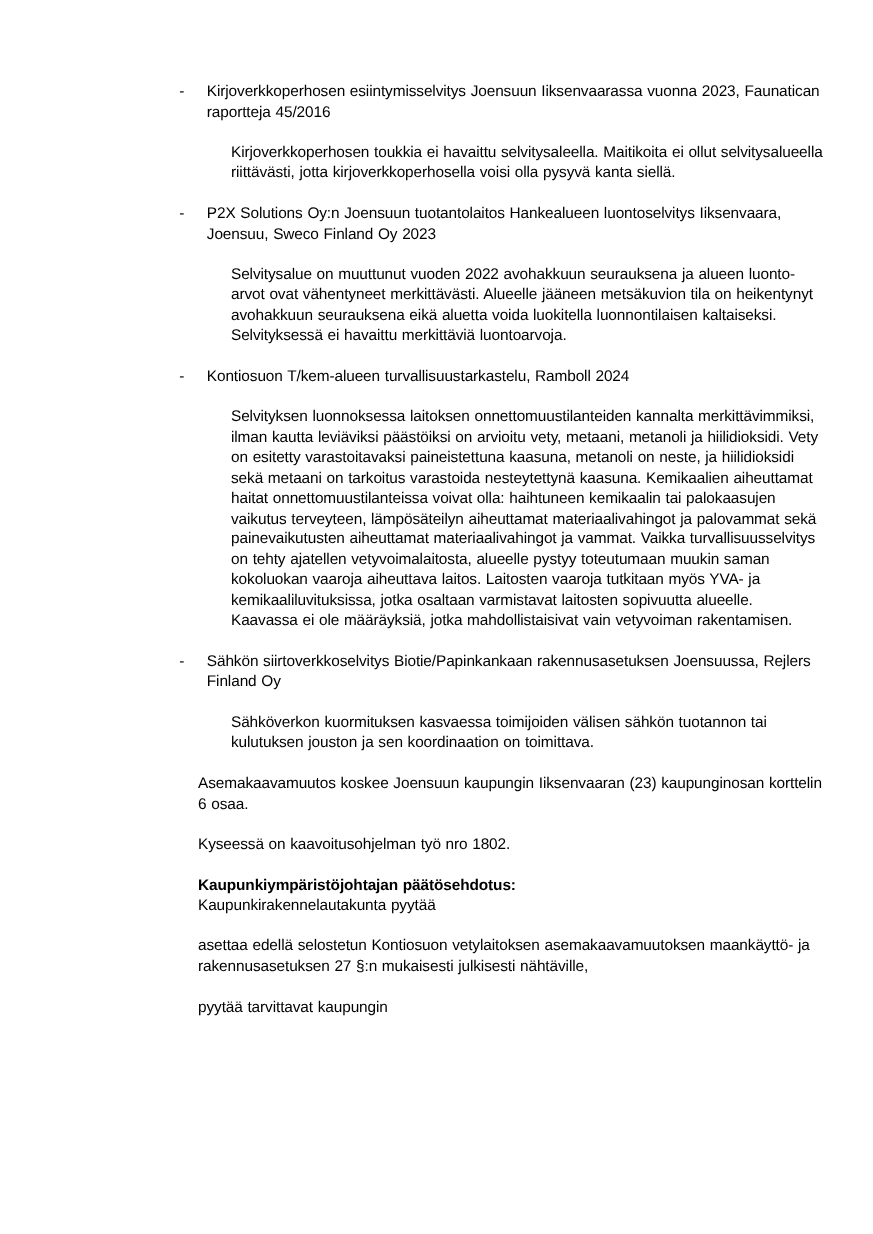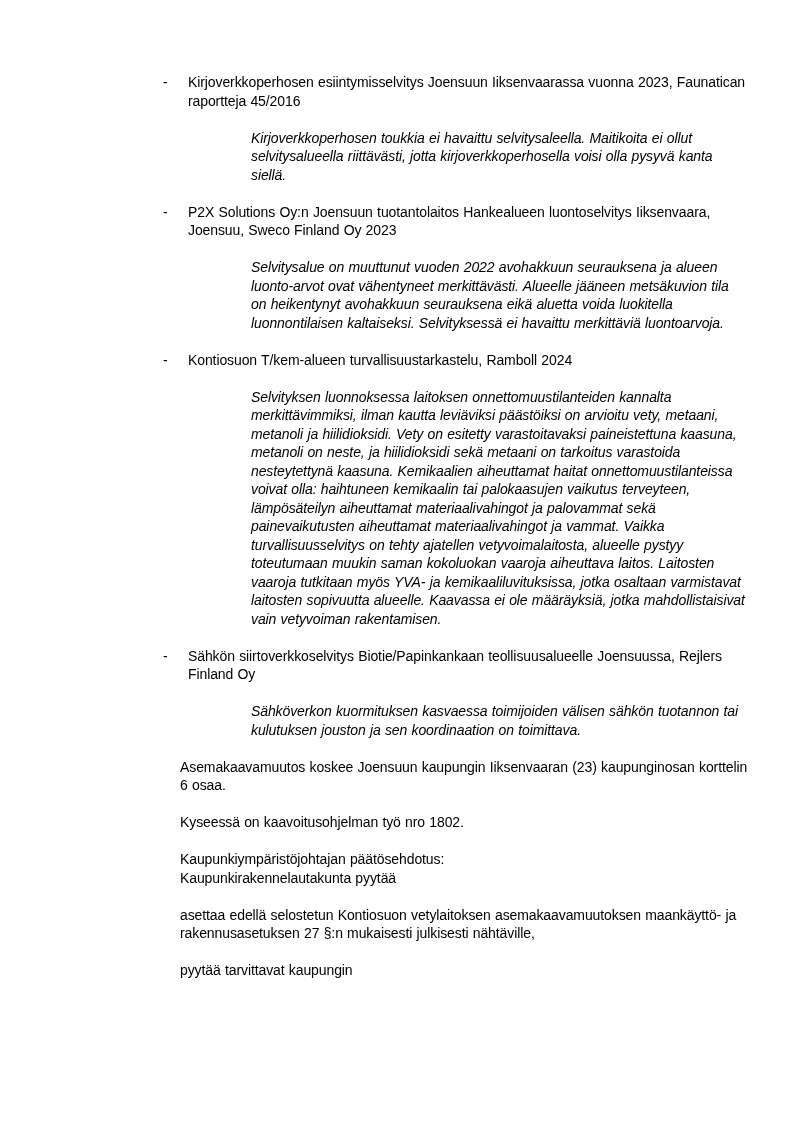--- a/index.html
+++ b/index.html
@@ -31,25 +31,24 @@
     display: flex;
     margin-bottom: 18.5px;
   }
   .item-marker {
     flex: 0 0 31px;
     box-sizing: border-box;
     padding-left: 6px;
   }
   .item-title { flex: 1 1 auto; }
   .item-note {
-    margin-left: 94px;
+    margin-left: 53px;
     margin-bottom: 18.5px;
-    font-style: italic;
   }
-  .decision-heading { font-weight: normal; }
+  .decision-heading { font-weight: bold; }
 </style>
 </head>
 <body>
 
 <div class="page">
   <div class="content">
 
     <div>
       <div class="item-head">
         <span class="item-marker">-</span>
@@ -70,21 +69,21 @@
       <div class="item-head">
         <span class="item-marker">-</span>
         <span class="item-title">Kontiosuon T/kem-alueen turvallisuustarkastelu, Ramboll 2024</span>
       </div>
       <div class="item-note">Selvityksen luonnoksessa laitoksen onnettomuustilanteiden kannalta merkittävimmiksi, ilman kautta leviäviksi päästöiksi on arvioitu vety, metaani, metanoli ja hiilidioksidi. Vety on esitetty varastoitavaksi paineistettuna kaasuna, metanoli on neste, ja hiilidioksidi sekä metaani on tarkoitus varastoida nesteytettynä kaasuna. Kemikaalien aiheuttamat haitat onnettomuustilanteissa voivat olla: haihtuneen kemikaalin tai palokaasujen vaikutus terveyteen, lämpösäteilyn aiheuttamat materiaalivahingot ja palovammat sekä painevaikutusten aiheuttamat materiaalivahingot ja vammat. Vaikka turvallisuusselvitys on tehty ajatellen vetyvoimalaitosta, alueelle pystyy toteutumaan muukin saman kokoluokan vaaroja aiheuttava laitos. Laitosten vaaroja tutkitaan myös YVA- ja kemikaaliluvituksissa, jotka osaltaan varmistavat laitosten sopivuutta alueelle. Kaavassa ei ole määräyksiä, jotka mahdollistaisivat vain vetyvoiman rakentamisen.</div>
     </div>
 
     <div>
       <div class="item-head">
         <span class="item-marker">-</span>
-        <span class="item-title">Sähkön siirtoverkkoselvitys Biotie/Papinkankaan teollisuusalueelle Joensuussa, Rejlers Finland Oy</span>
+        <span class="item-title">Sähkön siirtoverkkoselvitys Biotie/Papinkankaan rakennusasetuksen Joensuussa, Rejlers Finland Oy</span>
       </div>
       <div class="item-note">Sähköverkon kuormituksen kasvaessa toimijoiden välisen sähkön tuotannon tai kulutuksen jouston ja sen koordinaation on toimittava.</div>
     </div>
 
     <div class="blk">Asemakaavamuutos koskee Joensuun kaupungin Iiksenvaaran (23) kaupunginosan korttelin 6 osaa.</div>
     <div class="blk">Kyseessä on kaavoitusohjelman työ nro 1802.</div>
 
     <div class="blk">
       <div class="decision-heading">Kaupunkiympäristöjohtajan päätösehdotus:</div>
       <div>Kaupunkirakennelautakunta pyytää</div>

